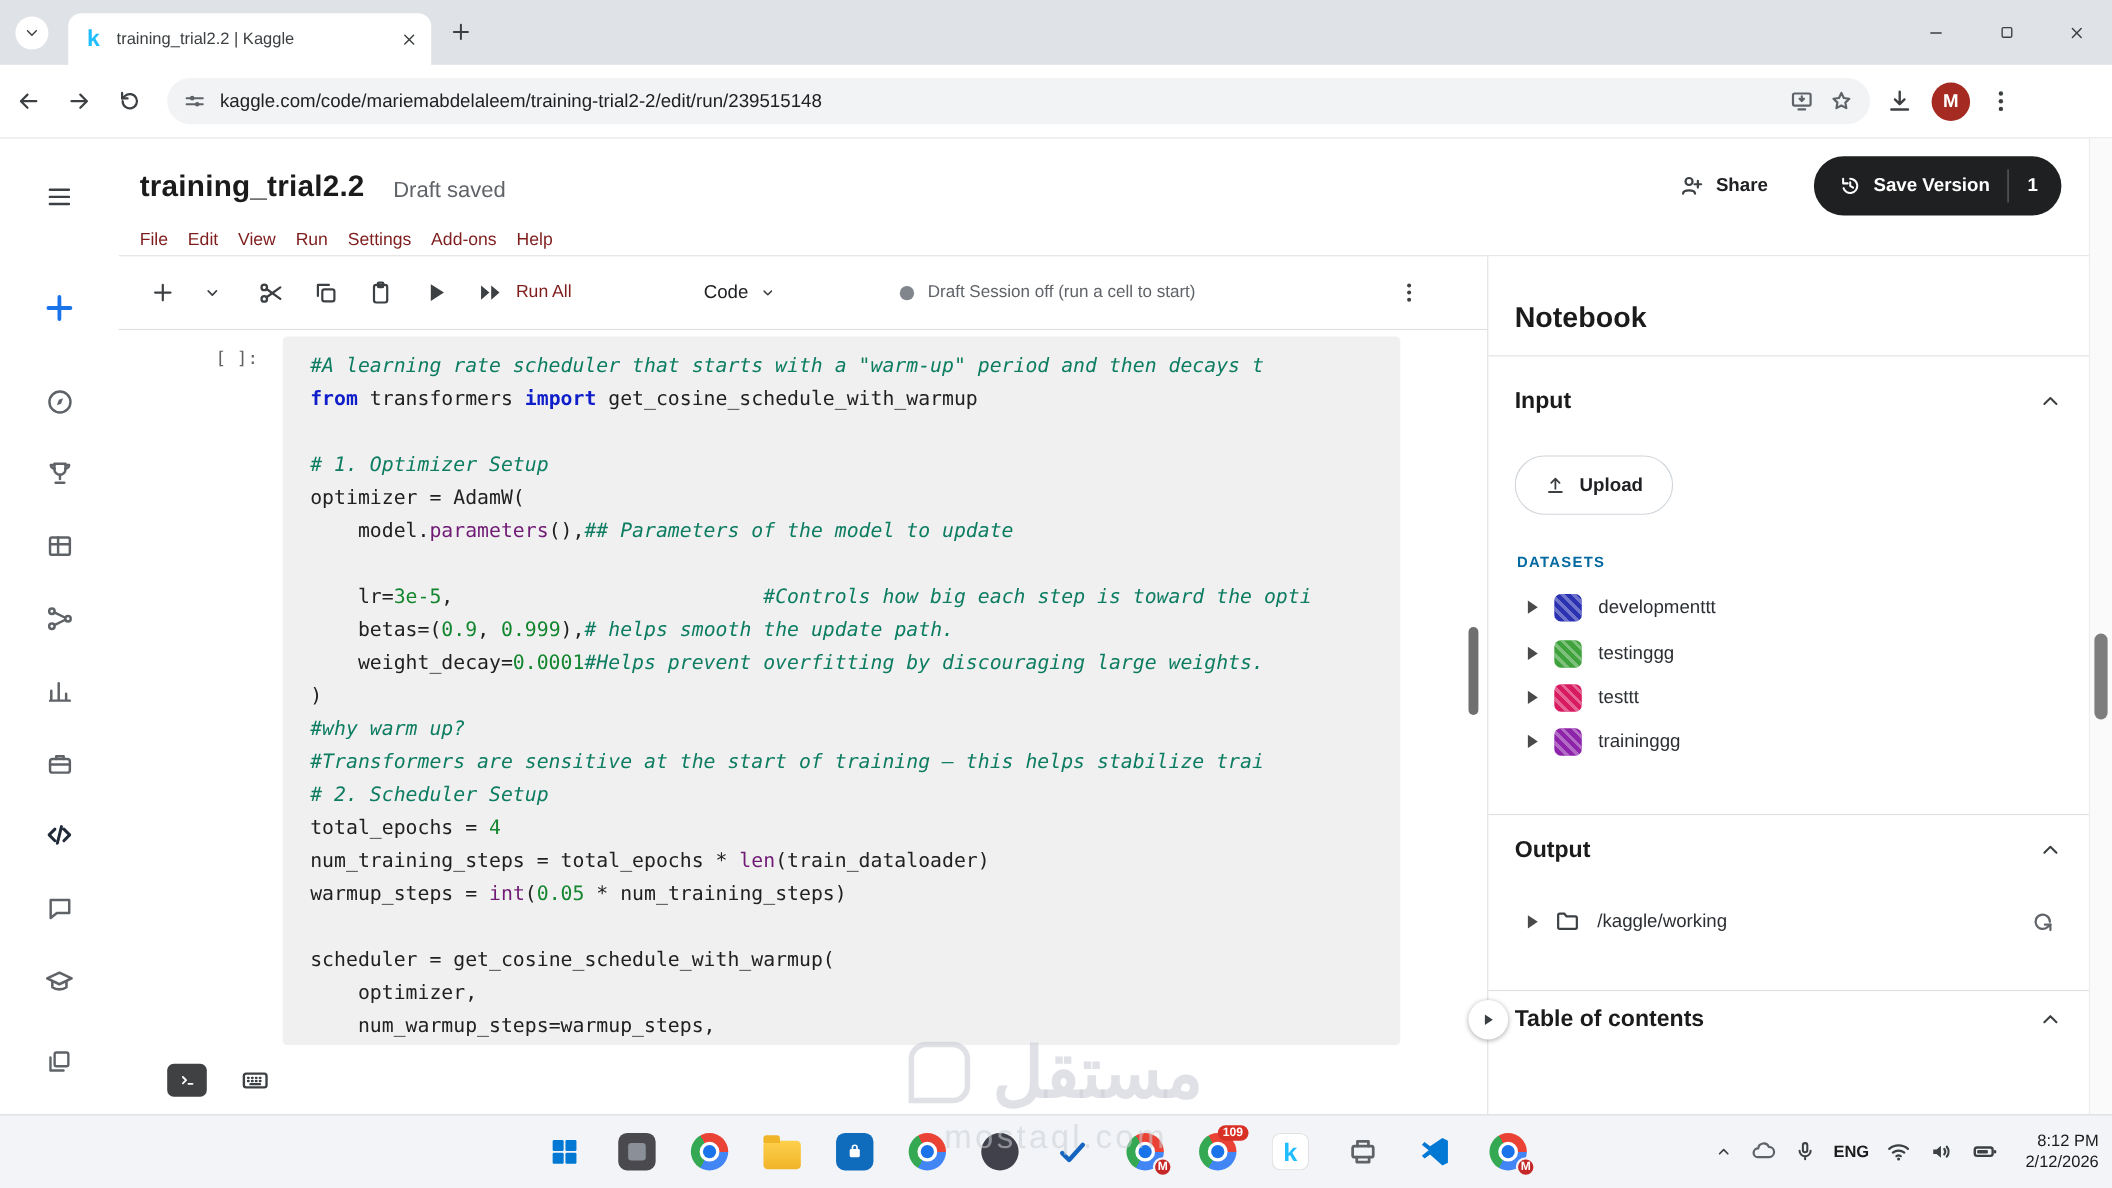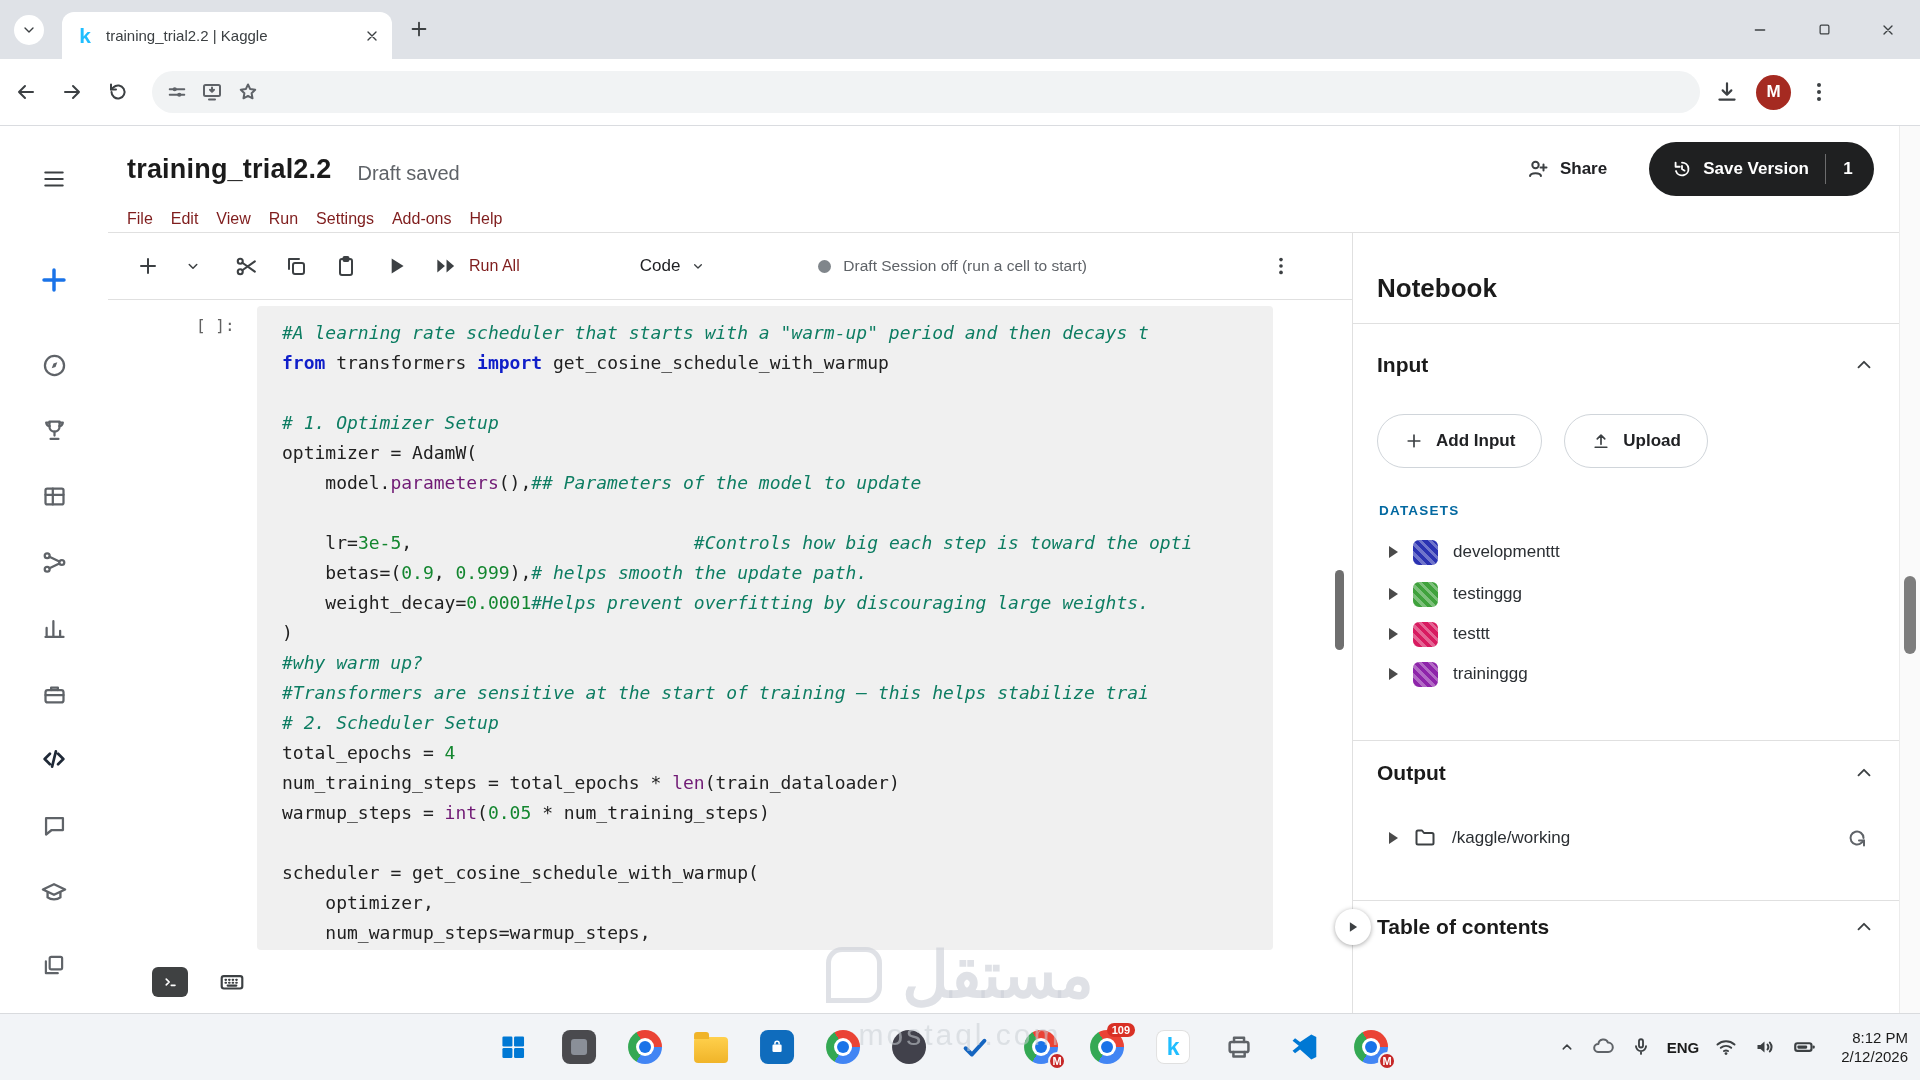--- a/index.html
+++ b/index.html
@@ -179,20 +179,21 @@
           <path class="ic ic-dark" d="M5.5 12a6.5 6.5 0 1 0 2-4.7L5 9.5"></path>
           <path class="ic ic-dark" d="M5 4.5v5h5"></path>
         </svg>
       </div>
     <div class="omnibox">
       <svg width="22" height="22" viewBox="0 0 24 24">
           <path class="ic" d="M4 9h16M4 15h16"></path>
           <circle cx="9.5" cy="9" r="2.3" fill="#5f6368" stroke="none"></circle>
           <circle cx="14.5" cy="15" r="2.3" fill="#5f6368" stroke="none"></circle>
         </svg>
+      <span class="omni-url">kaggle.com/code/mariemabdelaleem/training-trial2-2/edit/run/239515148</span>
       <svg width="24" height="24" viewBox="0 0 24 24">
           <rect class="ic" x="4" y="5" width="16" height="11" rx="1.5"></rect>
           <path class="ic" d="M12 7.5v4M10 9.8l2 2 2-2M9 19.5h6"></path>
         </svg>
       <svg width="24" height="24" viewBox="0 0 24 24">
           <path class="ic" d="M12 4.5l2.2 4.6 5 .7-3.6 3.5.9 5-4.5-2.4-4.5 2.4.9-5L4.8 9.8l5-.7z"></path>
         </svg>
     </div>
     <div class="url-right">
       <svg width="26" height="26" viewBox="0 0 24 24">
@@ -432,26 +433,20 @@
           <div class="sec-h" style="top:120px">
             <span>Input</span>
             <svg width="22" height="22" viewBox="0 0 24 24">
                 <path class="ic ic-dark" d="M6 14.5l6-6 6 6"></path>
               </svg>
           </div>
 
           <div class="btn-row">
             <button class="pill-btn">
               <svg width="20" height="20" viewBox="0 0 24 24">
-                  <path class="ic ic-dark" d="M12 5v14M5 12h14"></path>
-                </svg>
-              <span>Add Input</span>
-            </button>
-            <button class="pill-btn">
-              <svg width="20" height="20" viewBox="0 0 24 24">
                   <path class="ic ic-dark" d="M12 16V5M7.5 9.5L12 5l4.5 4.5M5 19.5h14"></path>
                 </svg>
               <span>Upload</span>
             </button>
           </div>
 
           <div class="mini-h" style="top:270px">DATASETS</div>
 
           <div class="ds-row" style="top:299px">
             <span class="tri"></span>

